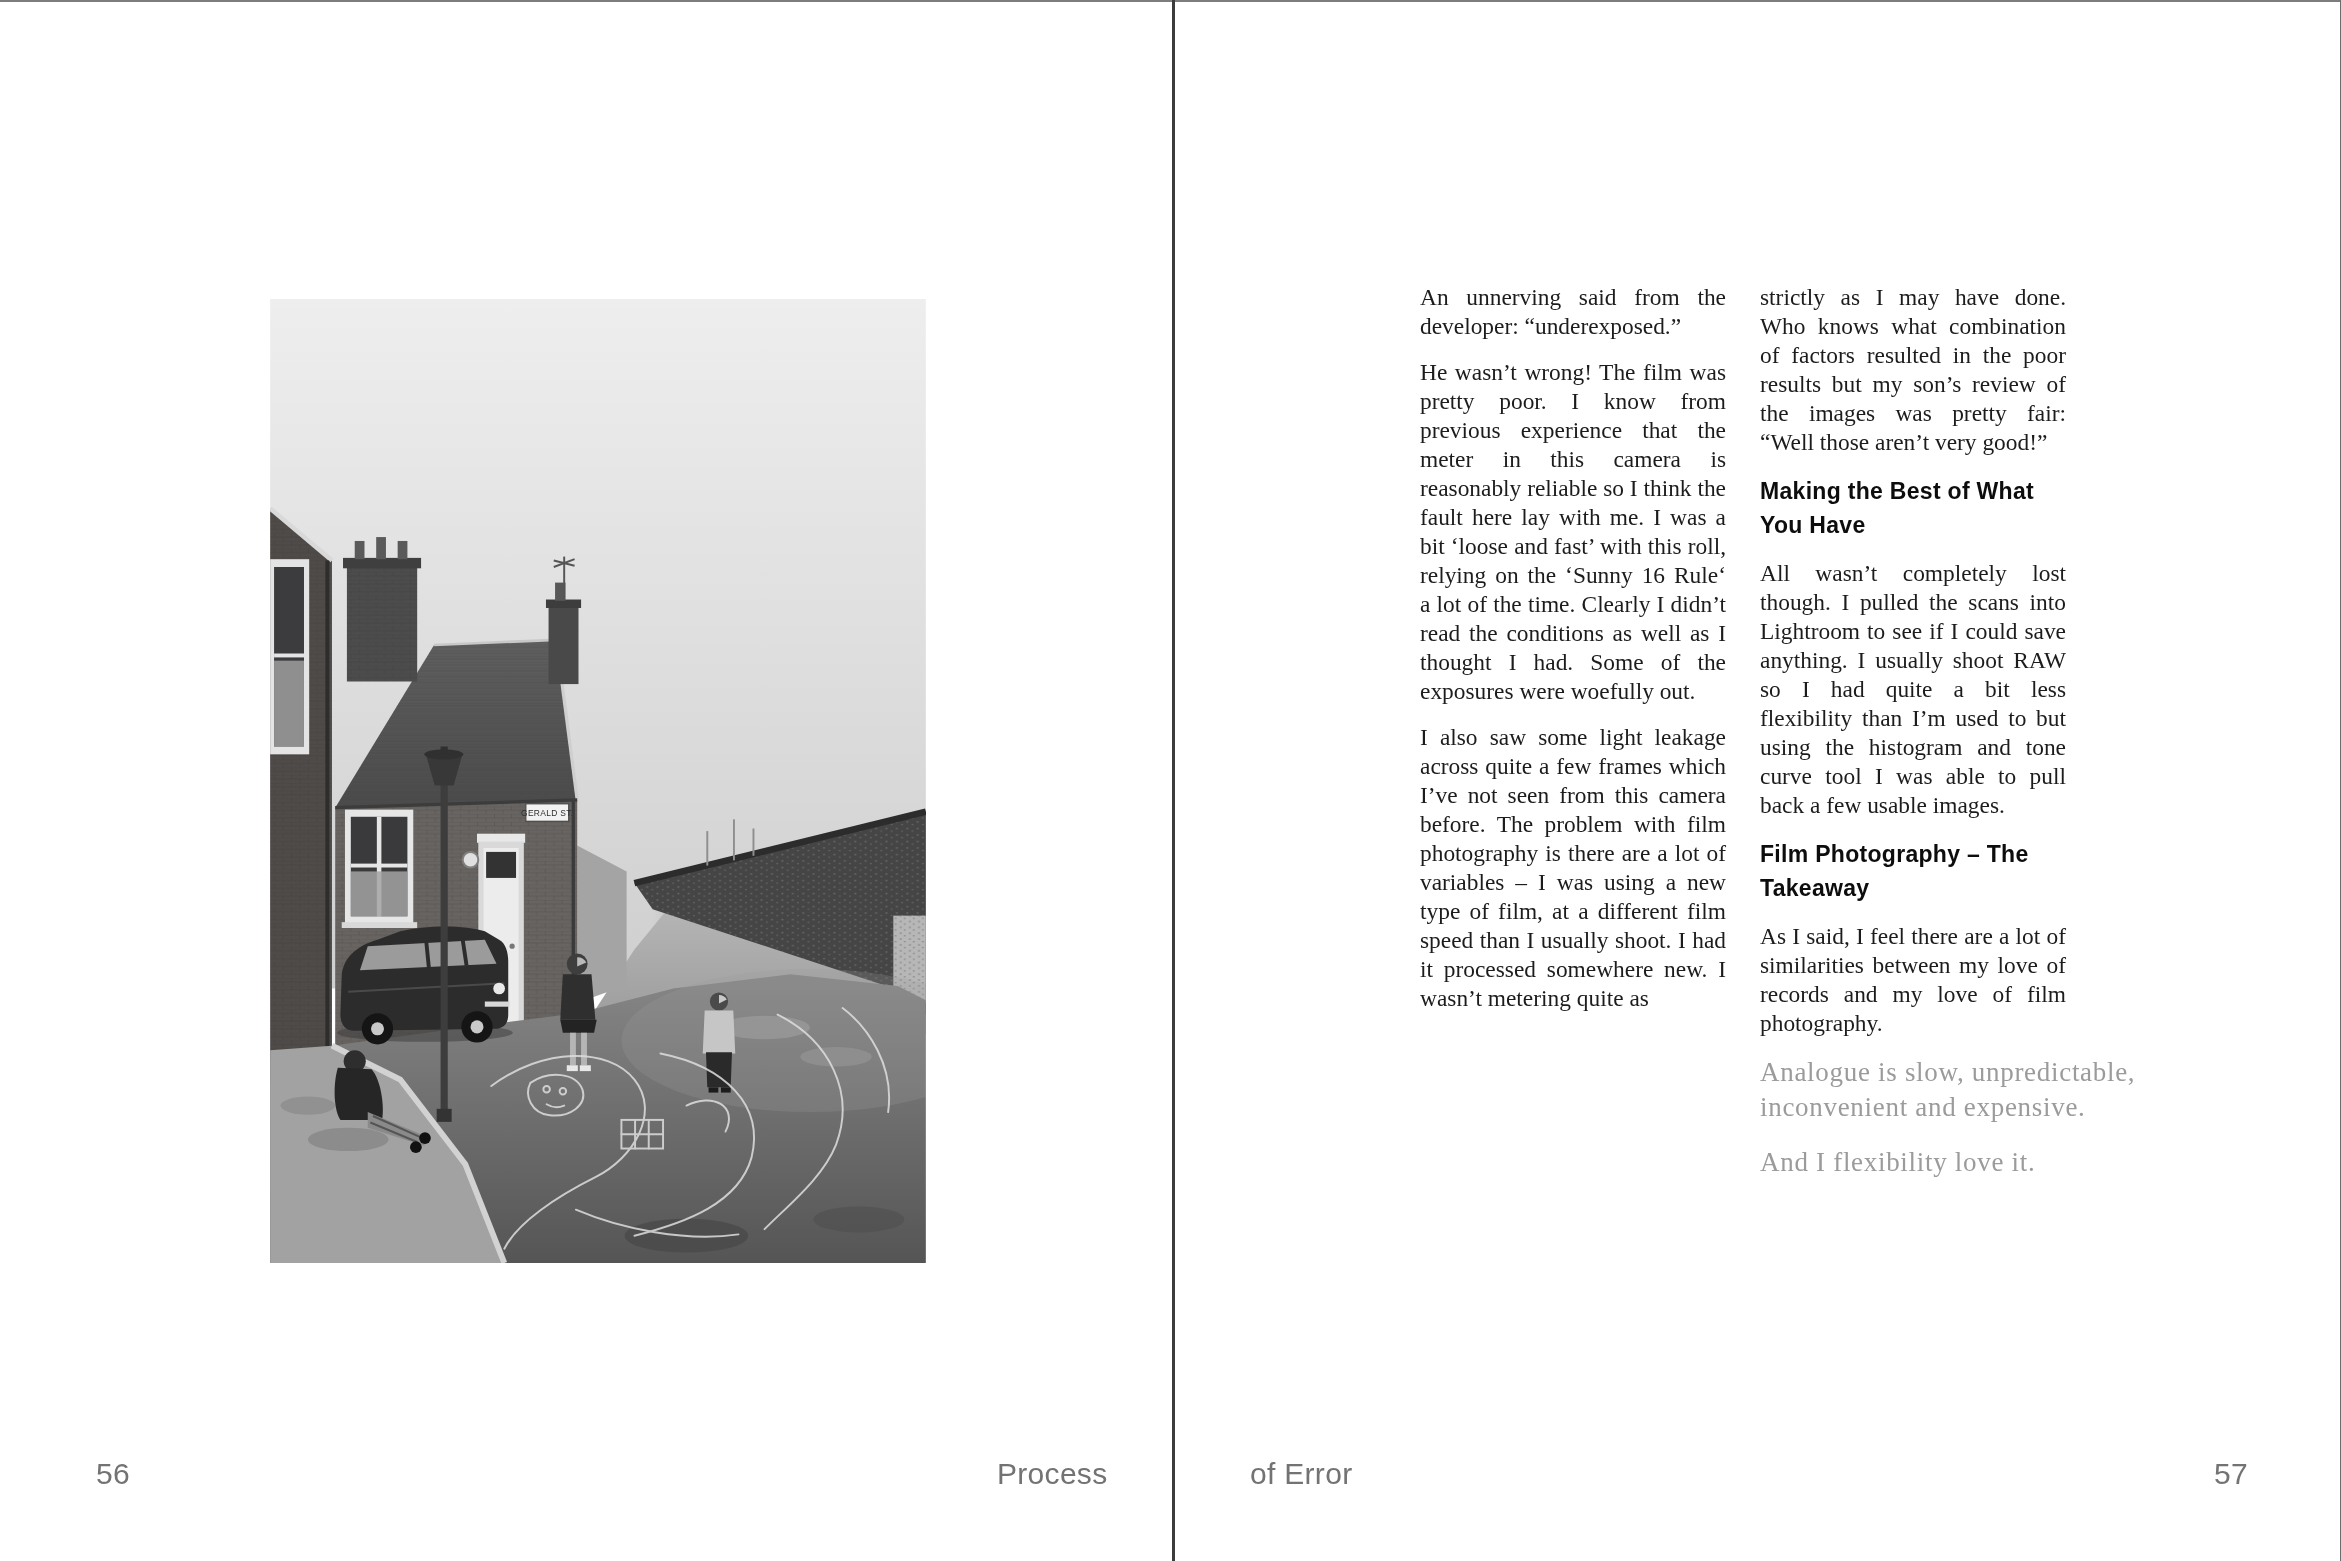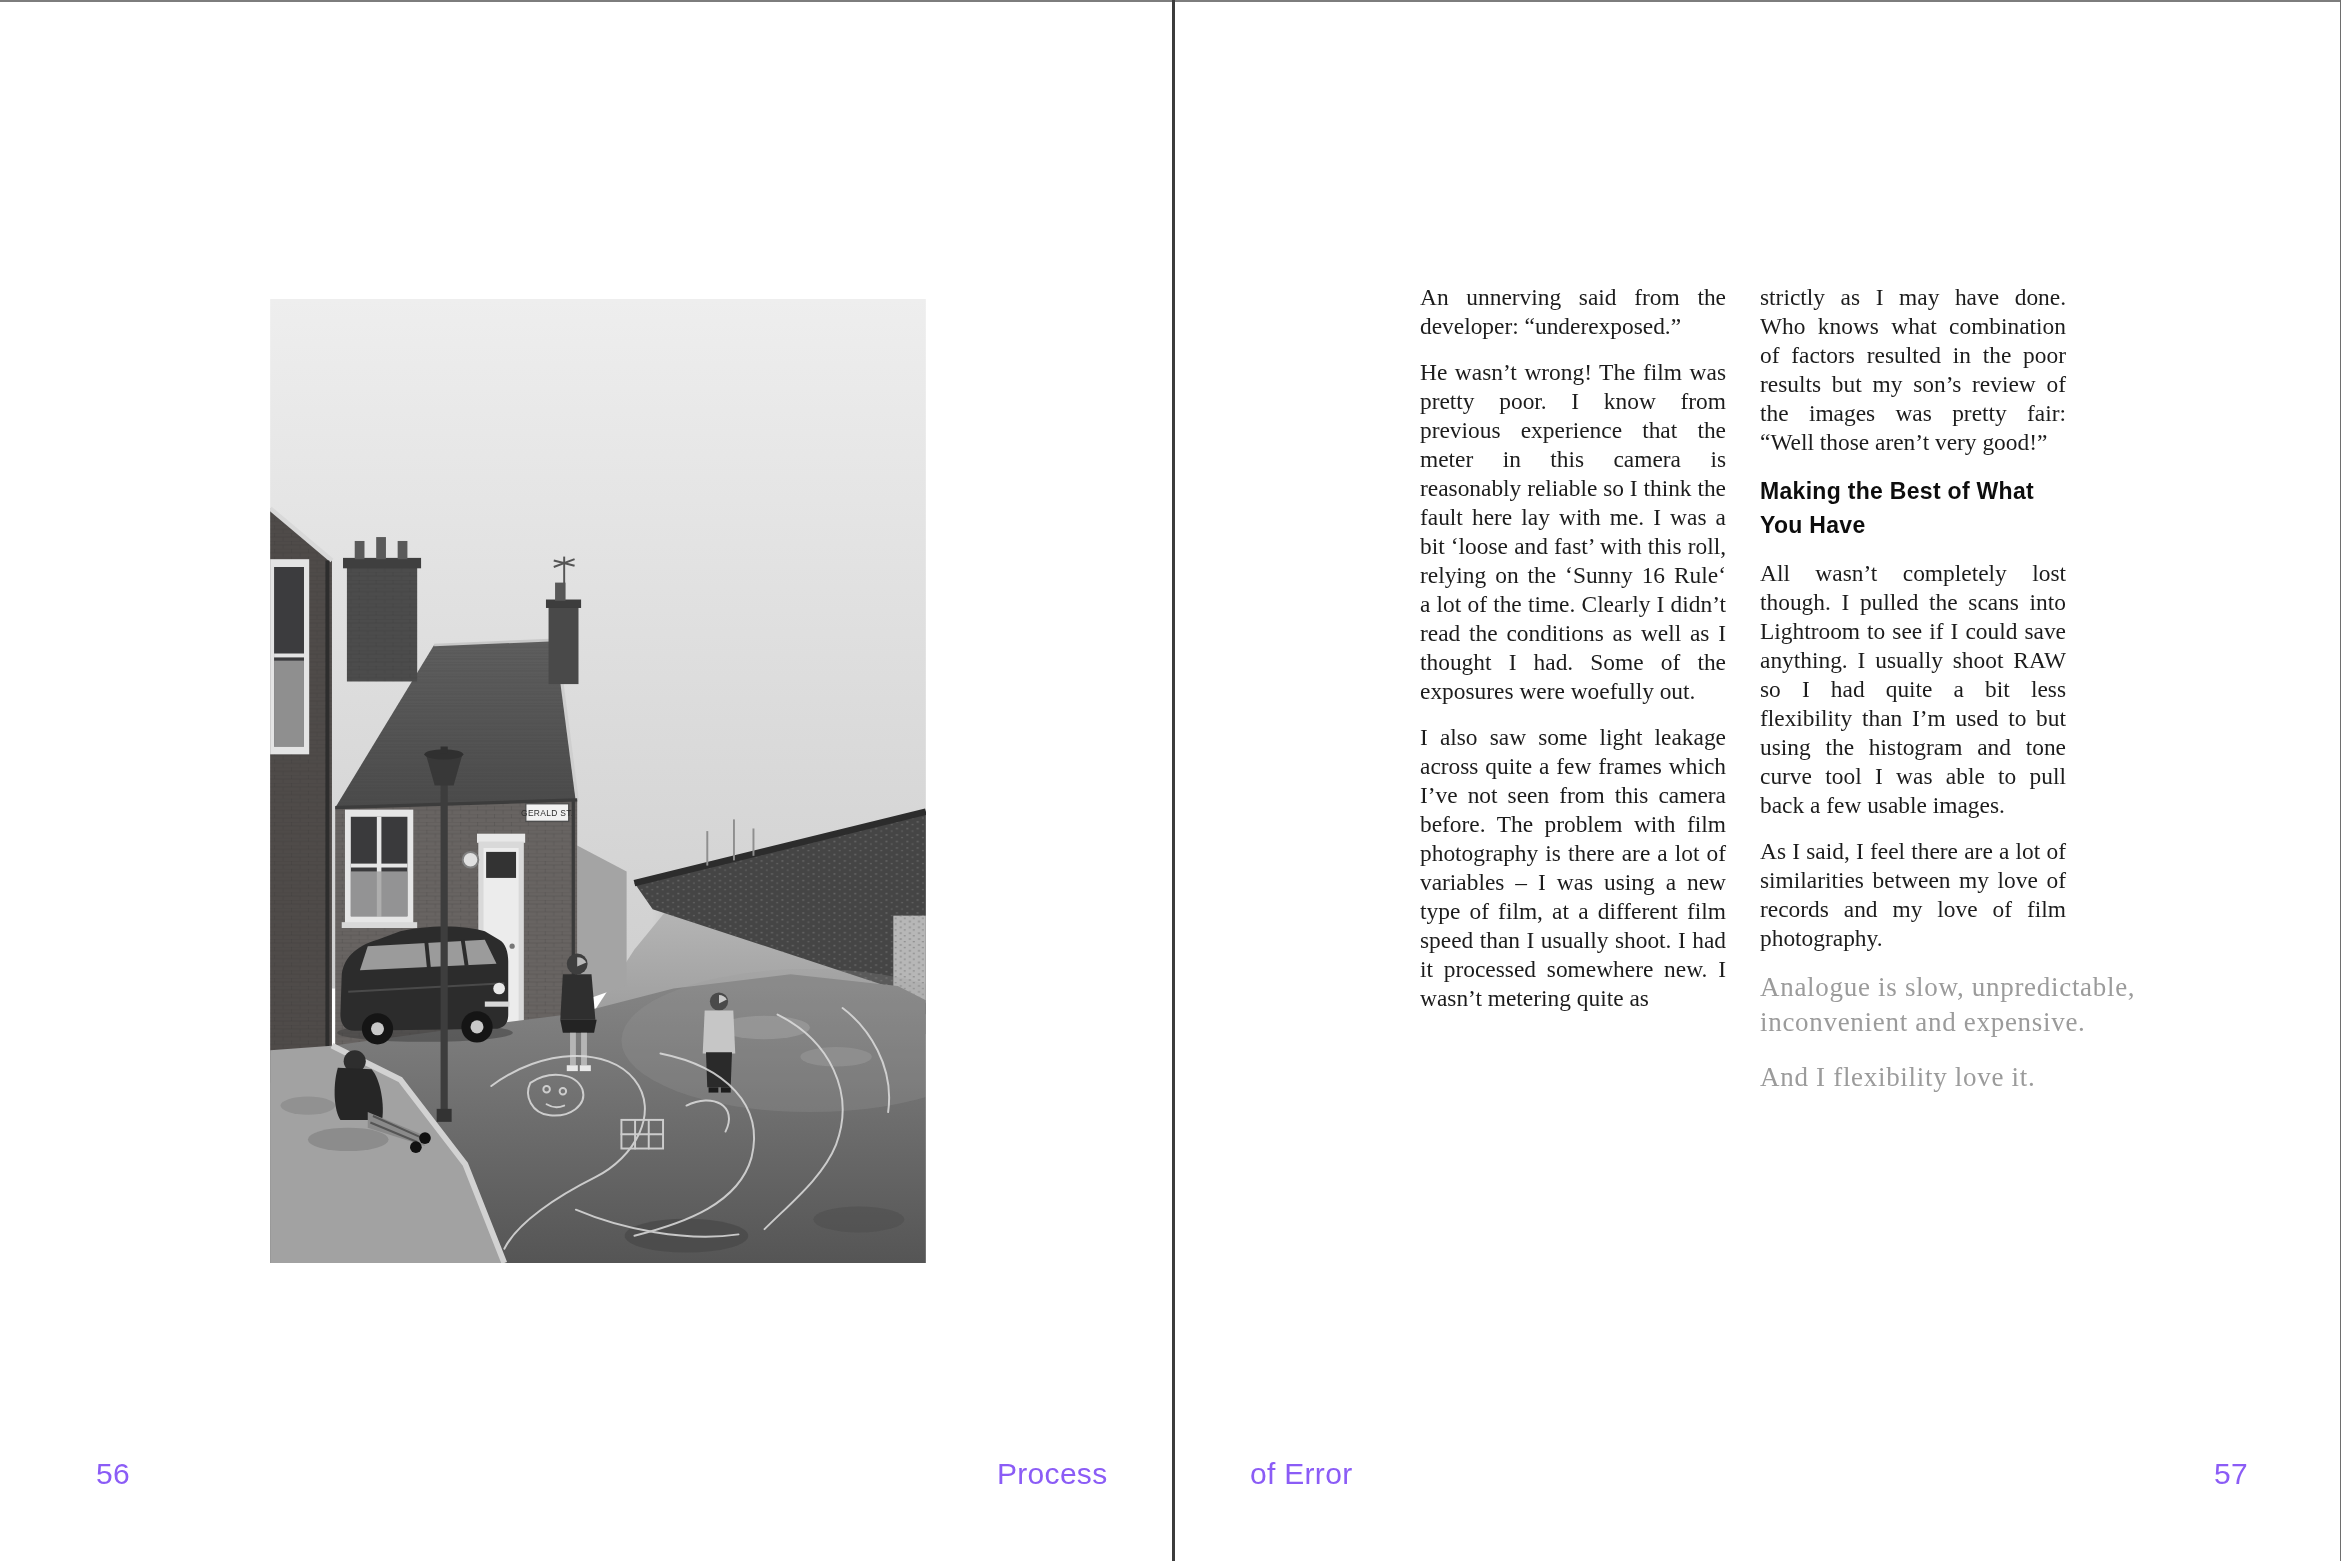--- a/index.html
+++ b/index.html
@@ -18,21 +18,21 @@
   .col-2{left:1760px;}
   .col p{margin:0 0 17px 0;}
   .col p:last-child{margin-bottom:0;}
   .heading{font-family:"Liberation Sans", sans-serif;font-weight:bold;color:#0d0d0d;
            font-size:23px;line-height:34px;letter-spacing:0.3px;margin:22px 0 13px 0;text-align:left;}
   .quote{font-family:Liberation Serif, serif;color:#9b9b9b;font-size:27px;line-height:35px;
          letter-spacing:0.7px;width:449px;text-align:left;margin:36px 0 0 0;}
   .quote.q2{margin-top:19.5px;}
 
   .footer-item{position:absolute;top:1457px;font-family:"Liberation Sans", sans-serif;
-               font-size:30px;line-height:33px;color:#8b5cf6;letter-spacing:0.3px;}
+               font-size:30px;line-height:33px;color:#737373;letter-spacing:0.3px;}
   .pn-left{left:96px;}
   .rt-left{left:997px;}
   .rt-right{left:1250px;}
   .pn-right{left:2214px;}
 </style>
 </head>
 <body>
 
 <div class="spread">
   <div class="edge-top"></div>
@@ -256,20 +256,21 @@
   <div class="col col-1">
     <p>An unnerving said from the developer: “underexposed.”</p>
     <p>He wasn’t wrong! The film was pretty poor. I know from previous experience that the meter in this camera is reasonably reliable so I think the fault here lay with me. I was a bit ‘loose and fast’ with this roll, relying on the ‘Sunny 16 Rule‘ a lot of the time. Clearly I didn’t read the conditions as well as I thought I had. Some of the exposures were woefully out.</p>
     <p>I also saw some light leakage across quite a few frames which I’ve not seen from this camera before. The problem with film photography is there are a lot of variables – I was using a new type of film, at a different film speed than I usually shoot. I had it processed somewhere new. I wasn’t metering quite as</p>
   </div>
 
   <div class="col col-2">
     <p>strictly as I may have done. Who knows what combination of factors resulted in the poor results but my son’s review of the images was pretty fair: “Well those aren’t very good!”</p>
     <p class="heading">Making the Best of What You Have</p>
     <p>All wasn’t completely lost though. I pulled the scans into Lightroom to see if I could save anything. I usually shoot RAW so I had quite a bit less flexibility than I’m used to but using the histogram and tone curve tool I was able to pull back a few usable images.</p>
+    <p class="heading">Film Photography – The Takeaway</p>
     <p>As I said, I feel there are a lot of similarities between my love of records and my love of film photography.</p>
     <p class="quote">Analogue is slow, unpredictable, inconvenient and expensive.</p>
     <p class="quote q2">And I flexibility love it.</p>
   </div>
 
   <div class="footer-item pn-left">56</div>
   <div class="footer-item rt-left">Process</div>
   <div class="footer-item rt-right">of Error</div>
   <div class="footer-item pn-right">57</div>
 </div>

